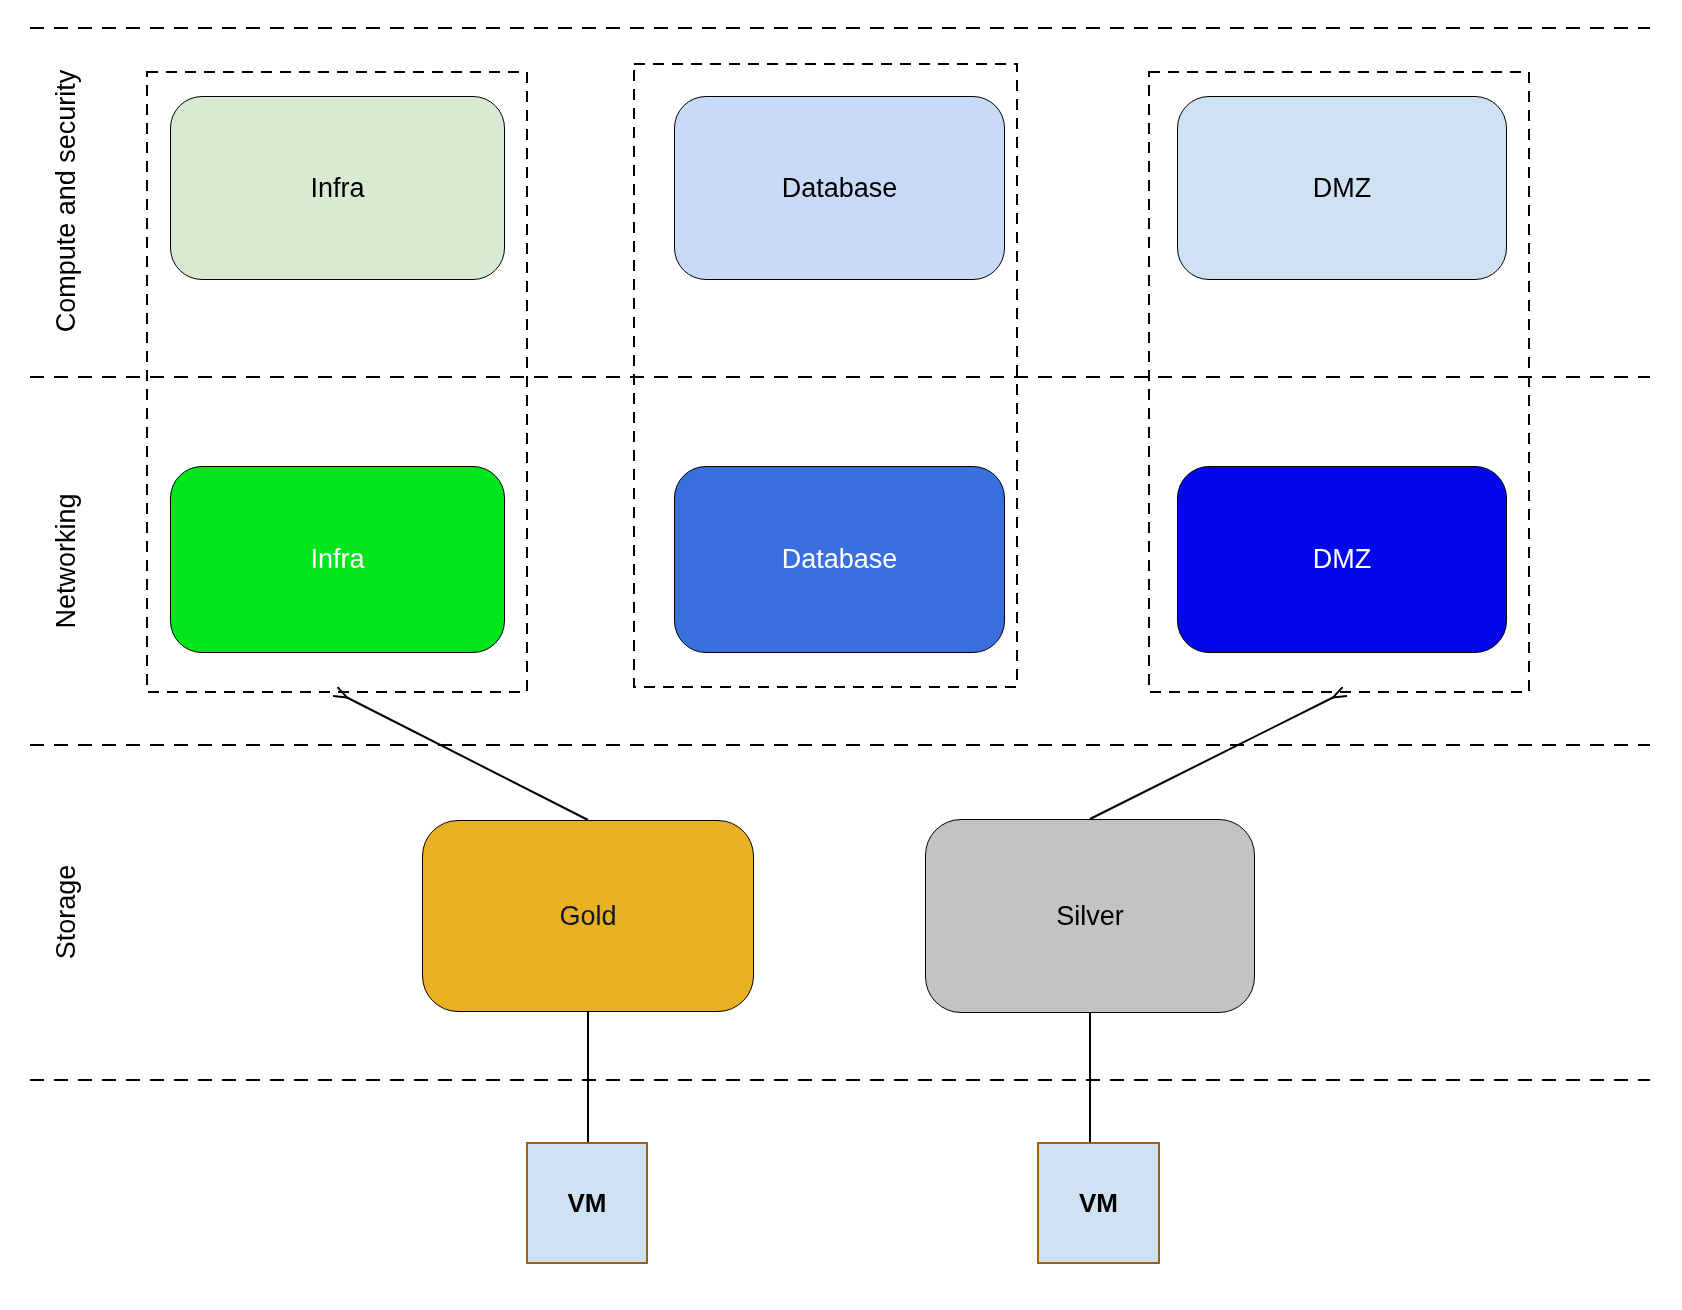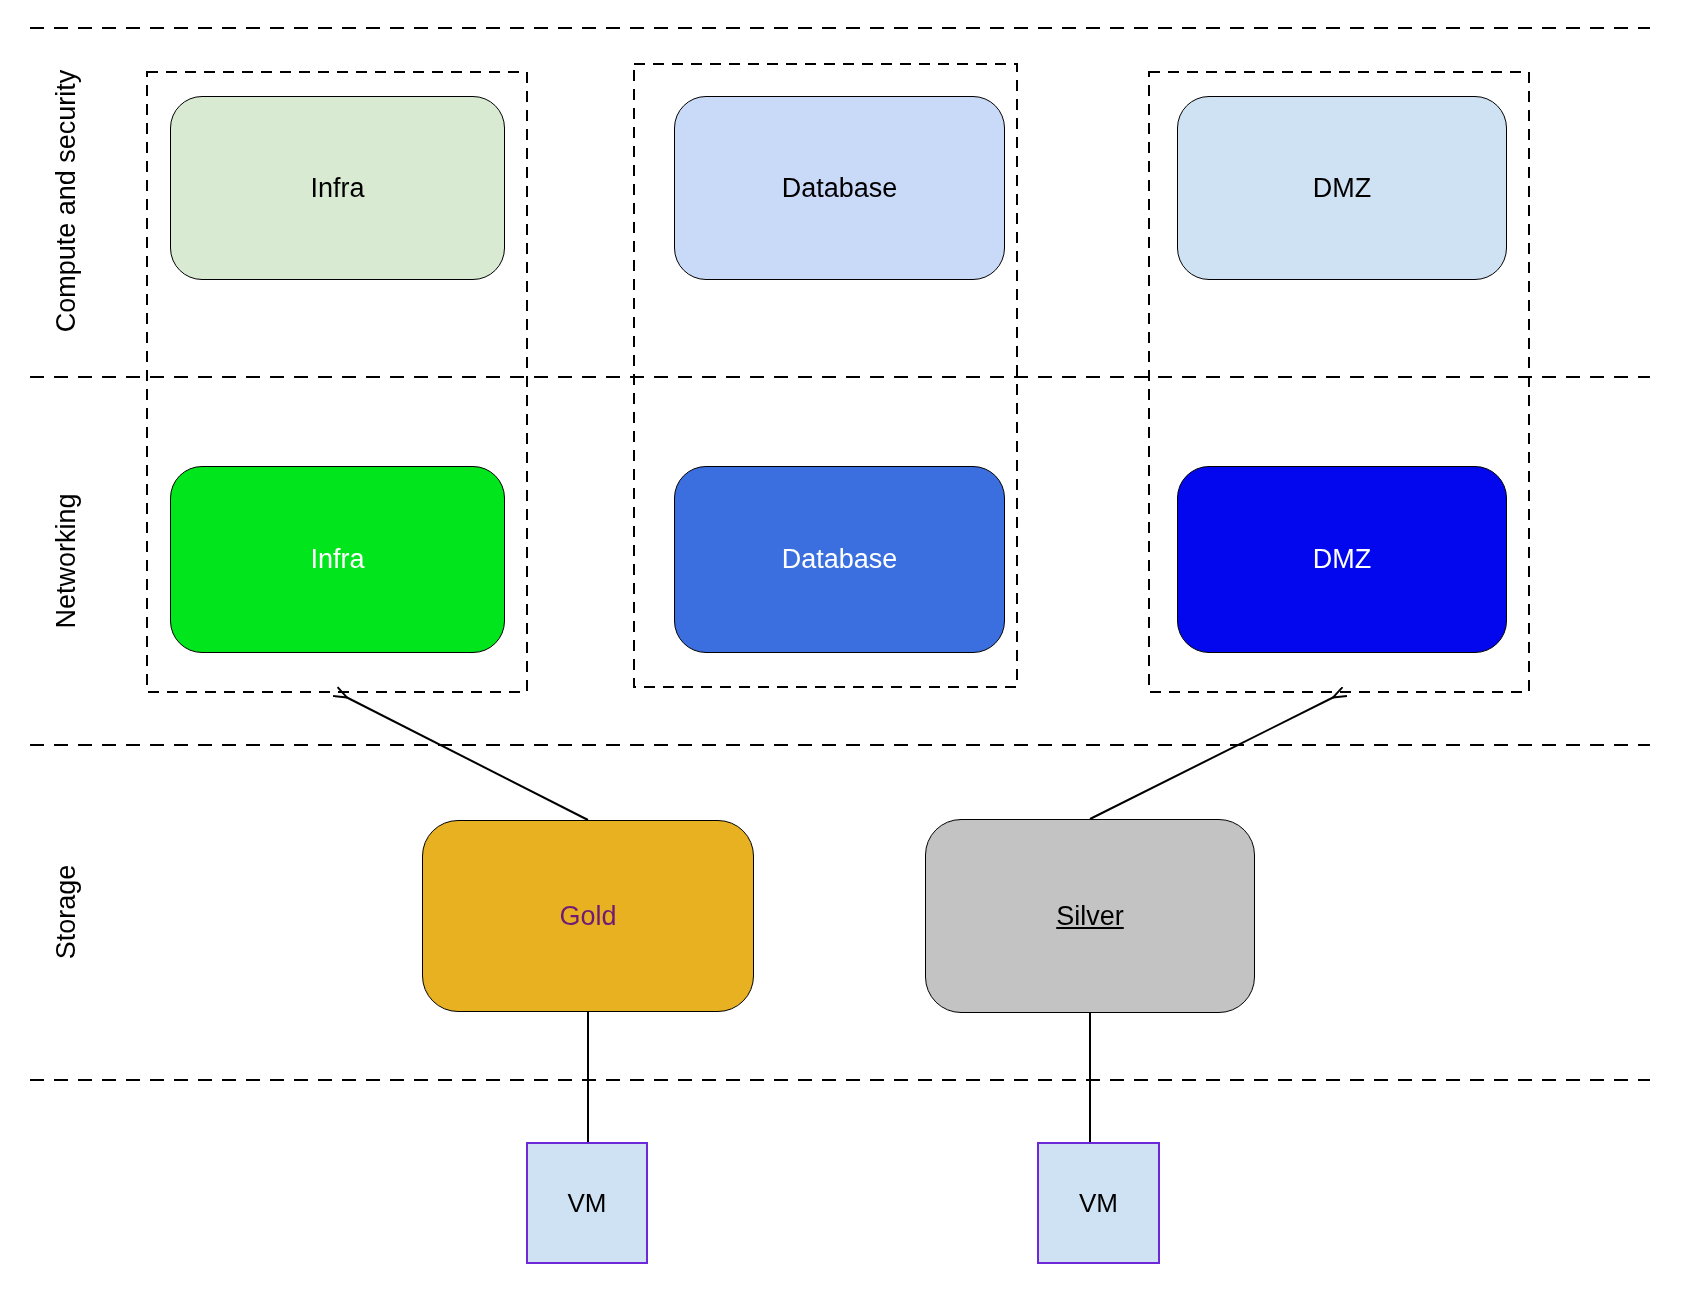--- a/index.html
+++ b/index.html
@@ -23,22 +23,22 @@
     display:flex;align-items:center;justify-content:center;
     border:1.6px solid #000000;
     border-radius:32px;
     font-size:27px;
     box-sizing:border-box;
     text-align:right;
   }
   .vm{
     position:absolute;
     display:flex;align-items:center;justify-content:center;
-    border:2px solid #6d28d9;
-    font-size:26px;font-weight:normal;
+    border:2px solid #a16207;
+    font-size:26px;font-weight:bold;
     box-sizing:border-box;
   }
   
   #lbl-compute{left:66px;top:201px;}
   #lbl-networking{left:66px;top:561px;}
   #lbl-storage{left:66px;top:912px;}
 
   #n-infra-compute{left:170px;top:96px;width:335px;height:184px;}
   #n-database-compute{left:674px;top:96px;width:331px;height:184px;}
   #n-dmz-compute{left:1177px;top:96px;width:330px;height:184px;}
@@ -98,24 +98,24 @@
   <div class="node" id="n-infra-network" style="background-color: rgb(0, 229, 28); color: rgb(255, 255, 255);">
     <span>Infra</span>
   </div>
   <div class="node" id="n-database-network" style="background-color: rgb(59, 111, 224); color: rgb(255, 255, 255);">
     <span>Database</span>
   </div>
   <div class="node" id="n-dmz-network" style="background-color: rgb(2, 7, 238); color: rgb(255, 255, 255);">
     <span>DMZ</span>
   </div>
 
-  <div class="node" id="n-gold" style="background-color: rgb(232, 177, 34); color: #701a75;">
+  <div class="node" id="n-gold" style="background-color: rgb(232, 177, 34); color: #0f172a;">
     <span>Gold</span>
   </div>
-  <div class="node" id="n-silver" style="background-color: rgb(195, 195, 195); color: rgb(0, 0, 0); text-decoration: underline;">
+  <div class="node" id="n-silver" style="background-color: rgb(195, 195, 195); color: rgb(0, 0, 0);">
     <span>Silver</span>
   </div>
 
   <div class="vm" id="n-vm-left" style="background-color: rgb(207, 226, 243); color: rgb(0, 0, 0);">
     <span>VM</span>
   </div>
   <div class="vm" id="n-vm-right" style="background-color: rgb(207, 226, 243); color: rgb(0, 0, 0);">
     <span>VM</span>
   </div>
 

